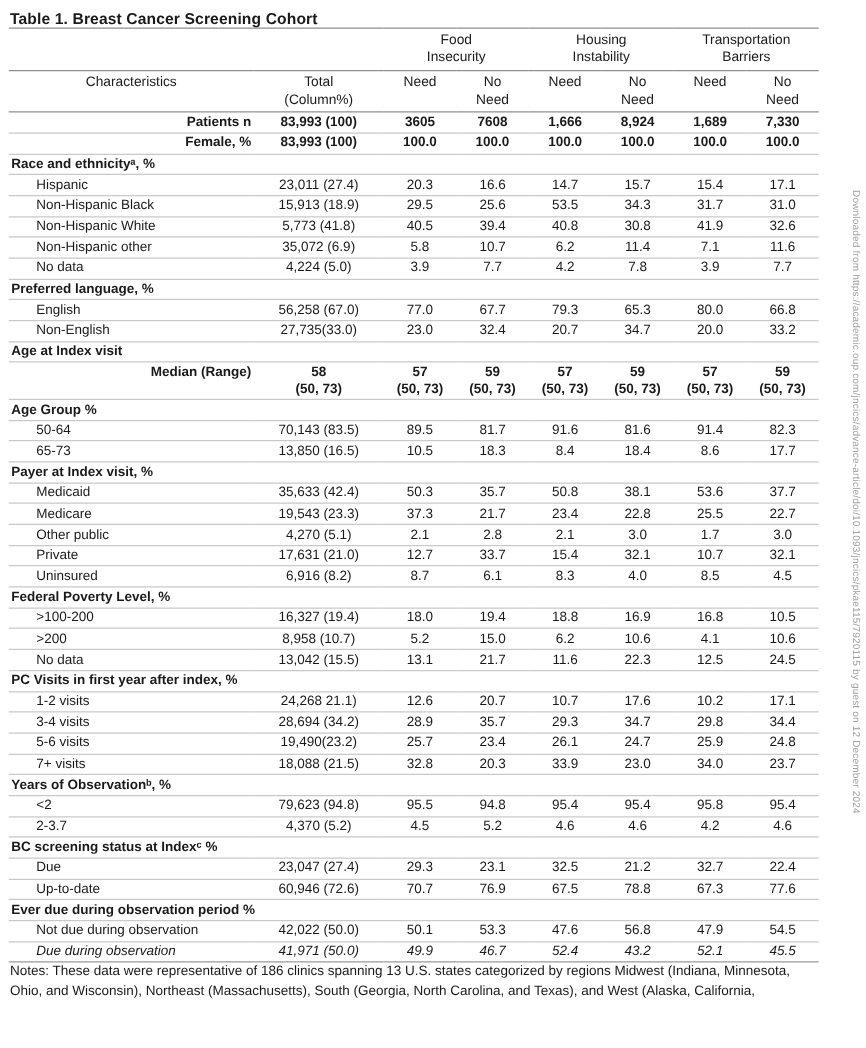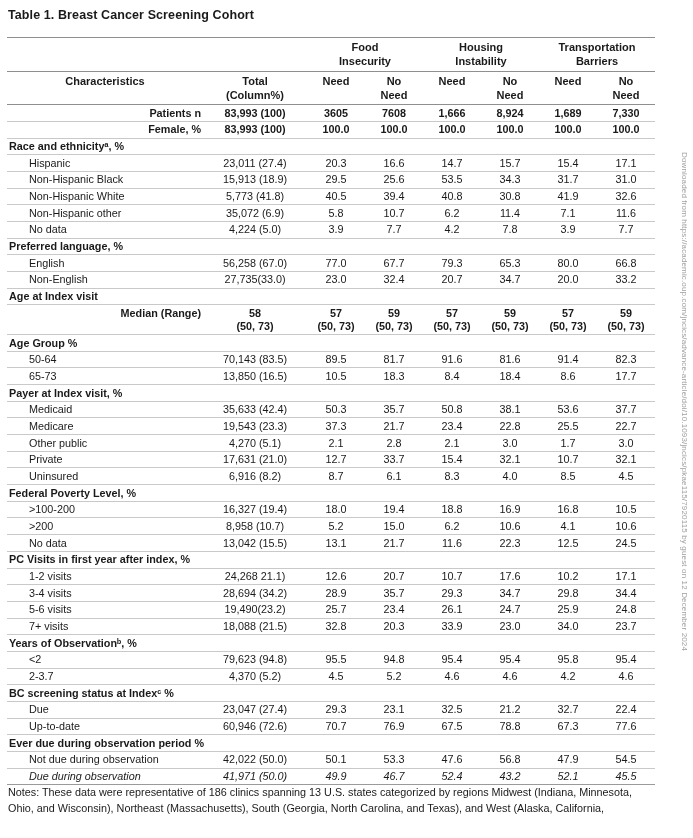--- a/index.html
+++ b/index.html
@@ -6,31 +6,31 @@
   .page{
     position:relative;
     width:693px;height:838px;
     background:#ffffff;
     overflow:hidden;
     font-family:"Liberation Sans", sans-serif;
     color:#1a1a1a;
   }
   .title{
     font-size:12.5px;font-weight:bold;
-    margin:8px 0 15px 8px;
+    margin:8px 0 0 8px;
     letter-spacing:0.1px;
   }
   table.cohort{
     border-collapse:collapse;
     table-layout:fixed;
     width:648px;
     margin-left:7px;
   }
   table.cohort th{
-    font-size:11px;font-weight:bold;
+    font-size:11px;font-weight:normal;
     text-align:center;vertical-align:top;
     padding:2px 2px;line-height:1.3;
     white-space:pre-line;
   }
   thead tr.group-row th{border-top:1.5px solid #8f8f8f;border-bottom:1px solid #8f8f8f;}
   thead tr.col-row th{border-bottom:1.5px solid #8f8f8f;}
   th.char-head{text-align:left;}
   tbody td{
     font-size:10.8px;
     padding:1.5px 2px 1px 2px;

